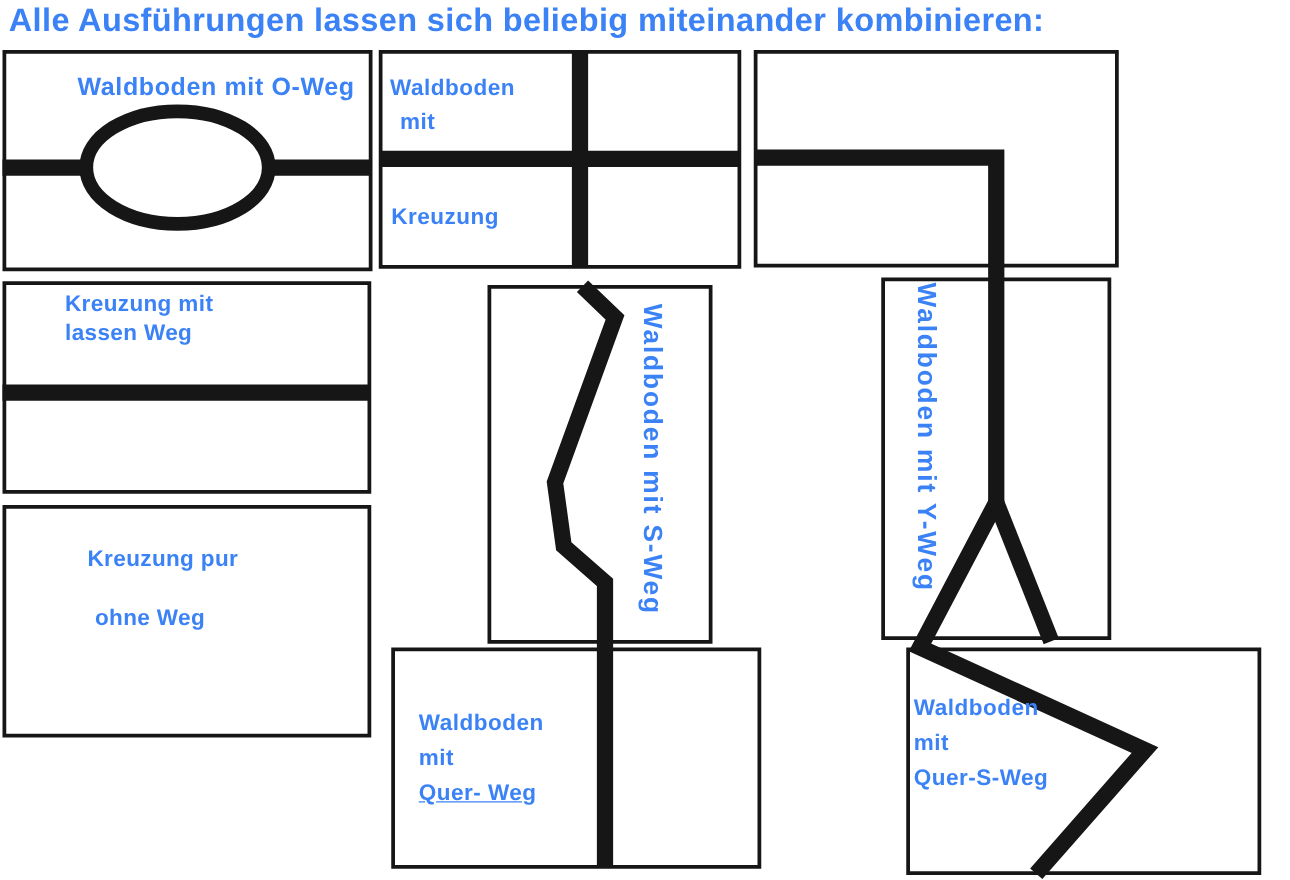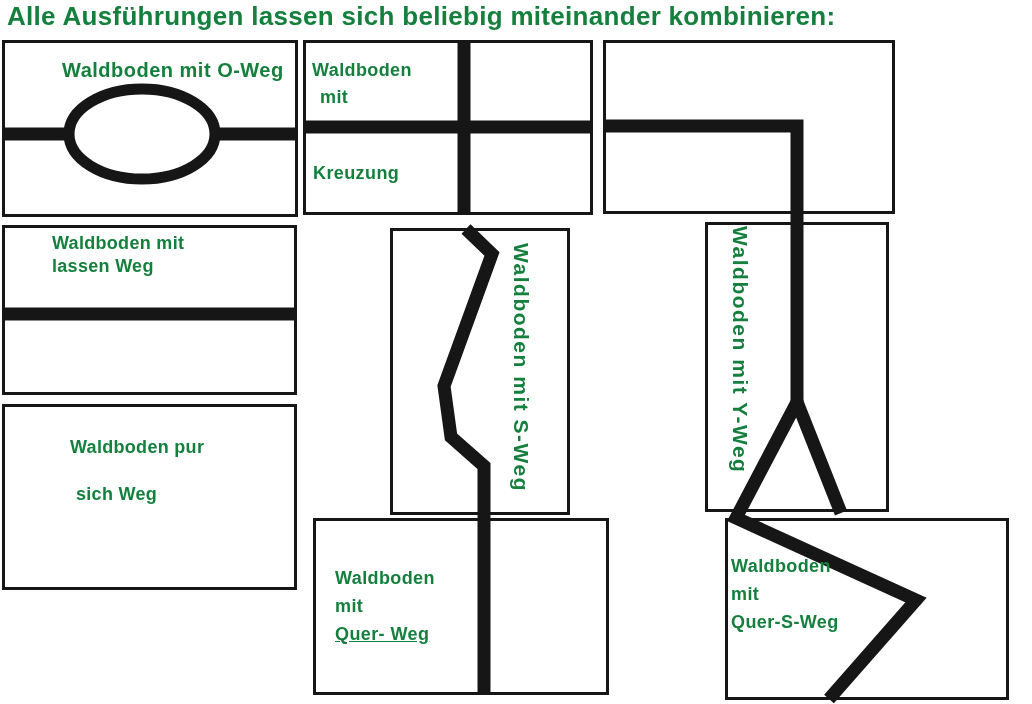--- a/index.html
+++ b/index.html
@@ -3,21 +3,21 @@
   <meta charset="utf-8">
   <style>
     html, body { margin: 0; padding: 0; background: #ffffff; }
     .stage {
       position: relative;
       width: 1032px;
       height: 704px;
       background: #ffffff;
       font-family: "Liberation Sans", sans-serif;
       font-weight: bold;
-      color: #15803d;
+      color: #3b82f6;
       overflow: hidden;
     }
     .title {
       position: absolute;
       left: 7px;
       top: 1px;
       font-size: 26px;
       letter-spacing: 0.3px;
       white-space: nowrap;
       z-index: 3;
@@ -83,25 +83,25 @@
     </g>
   </svg>
 
   <div class="lbl f20" style="left:30px; top:59px;">Waldboden mit O-Weg</div>
 
   <div class="lbl f22" style="left:312px; top:61px;">Waldboden</div>
   <div class="lbl f22" style="left:320px; top:88px;">mit</div>
   <div class="lbl f22" style="left:313px; top:164px;">Kreuzung</div>
 
 
-  <div class="lbl f18" style="left:52px; top:234px;">Waldboden mit</div>
+  <div class="lbl f18" style="left:52px; top:234px;">Kreuzung mit</div>
   <div class="lbl f18" style="left:52px; top:257px;">lassen Weg</div>
 
-  <div class="lbl f18" style="left:70px; top:438px;">Waldboden pur</div>
-  <div class="lbl f18" style="left:76px; top:485px;">sich Weg</div>
+  <div class="lbl f18" style="left:70px; top:438px;">Kreuzung pur</div>
+  <div class="lbl f18" style="left:76px; top:485px;">ohne Weg</div>
 
   <div class="lbl f21 vert" style="left:510px; top:243px;">Waldboden mit S-Weg</div>
   <div class="lbl f21 vert" style="left:729px; top:226px;">Waldboden mit Y-Weg</div>
 
   <div class="lbl f22" style="left:335px; top:569px;">Waldboden</div>
   <div class="lbl f22" style="left:335px; top:597px;">mit</div>
   <div class="lbl f22" style="left:335px; top:625px;text-decoration:underline;">Quer- Weg</div>
 
   <div class="lbl f22" style="left:731px; top:557px;">Waldboden</div>
   <div class="lbl f22" style="left:731px; top:585px;">mit</div>

